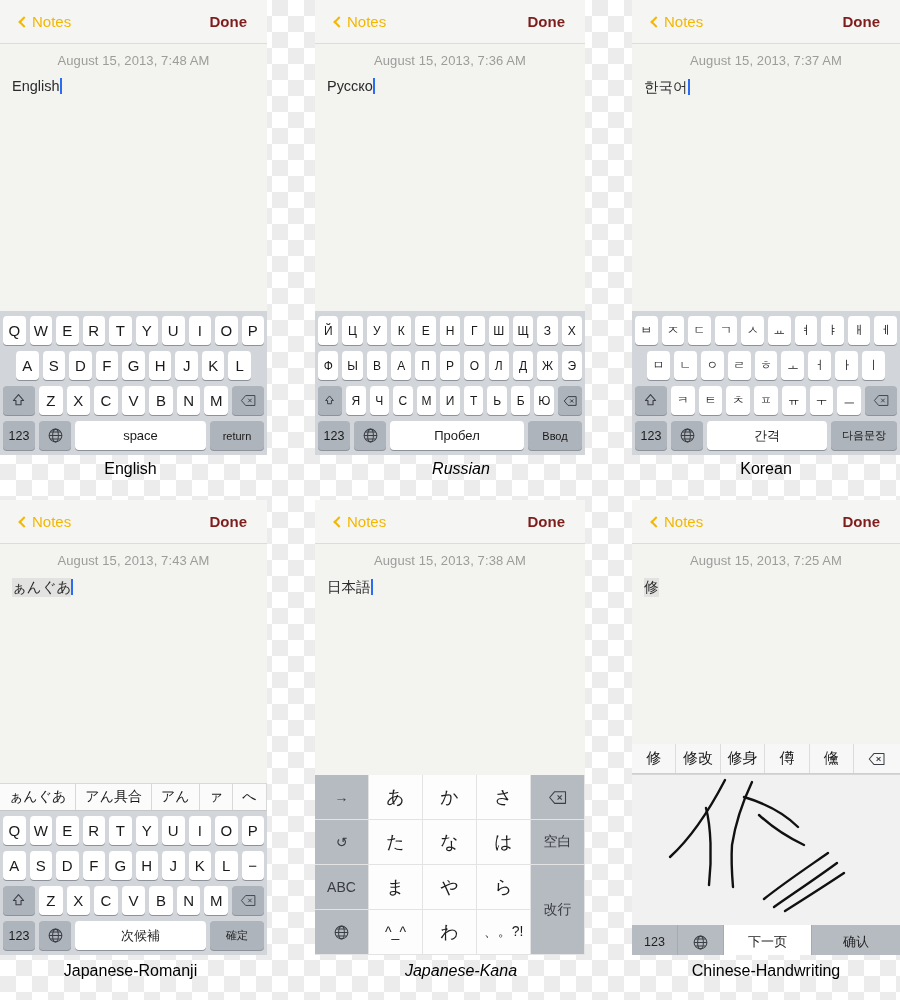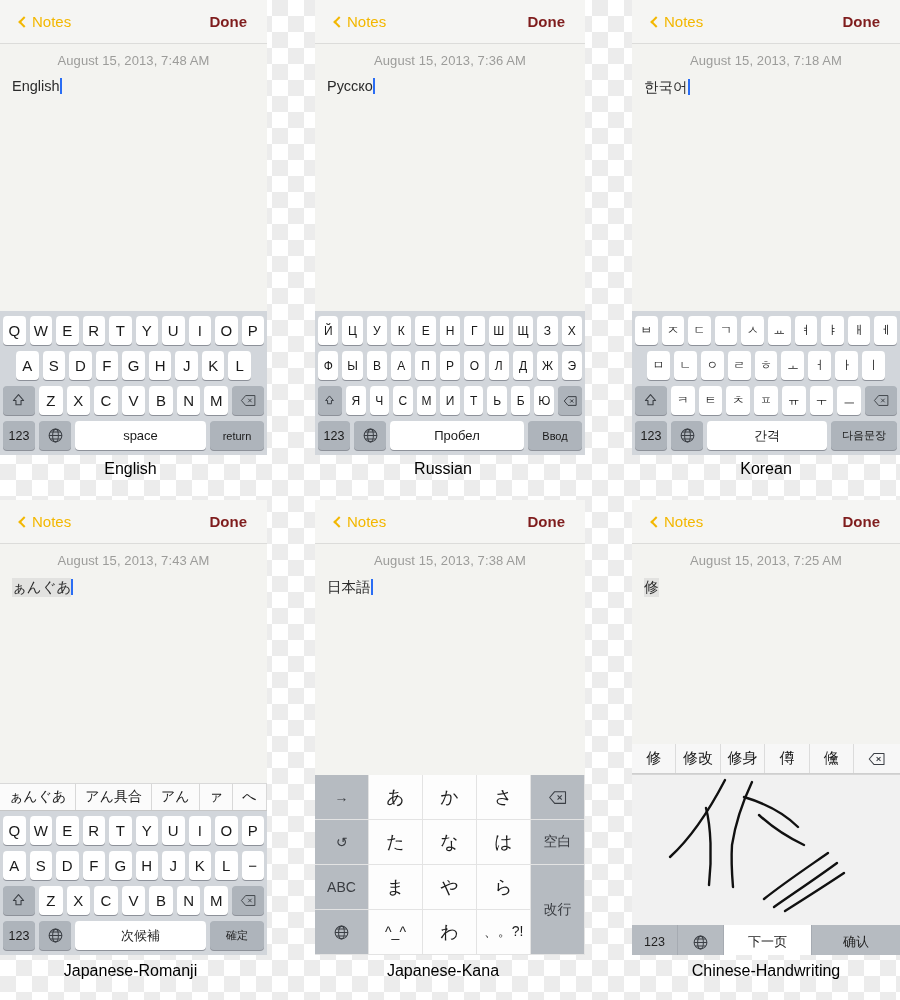--- a/index.html
+++ b/index.html
@@ -205,21 +205,21 @@
   
   .caption {
     position: absolute;
     left: 0; right: 0;
     top: 460px;
     text-align: center;
     font-size: 16px;
     color: #000;
   }
   .cell.c1 .caption { left: -3px; width: 267px; text-align: center; }
-  .cell.c2 .caption { left: 8px; width: 270px; }
+  .cell.c2 .caption { left: 26px; width: 270px; font-style: italic; }
   .cell.c3 .caption { left: 32px; width: 268px; }
   .cell.r2 .caption { top: 462px; }
 </style>
 </head>
 <body>
 
 <div class="grid">
 
   <div class="cell c1 r1">
     <div class="phone">
@@ -377,21 +377,21 @@
   <div class="cell c3 r1">
     <div class="phone">
       <div class="navbar">
         <div class="nav-back">
           <span class="chev"></span>
           <span class="nav-back-label">Notes</span>
         </div>
         <div class="nav-done">Done</div>
       </div>
       <div class="note-body">
-        <div class="note-date">August 15, 2013, 7:18 AM</div>
+        <div class="note-date">August 15, 2013, 7:37 AM</div>
         <div><span class="note-text">한국어</span><span class="caret"></span></div>
       </div>
       <div class="kb">
         <div class="kb-row">
           <div class="key small">ㅂ</div>
           <div class="key small">ㅈ</div>
           <div class="key small">ㄷ</div>
           <div class="key small">ㄱ</div>
           <div class="key small">ㅅ</div>
           <div class="key small">ㅛ</div>

